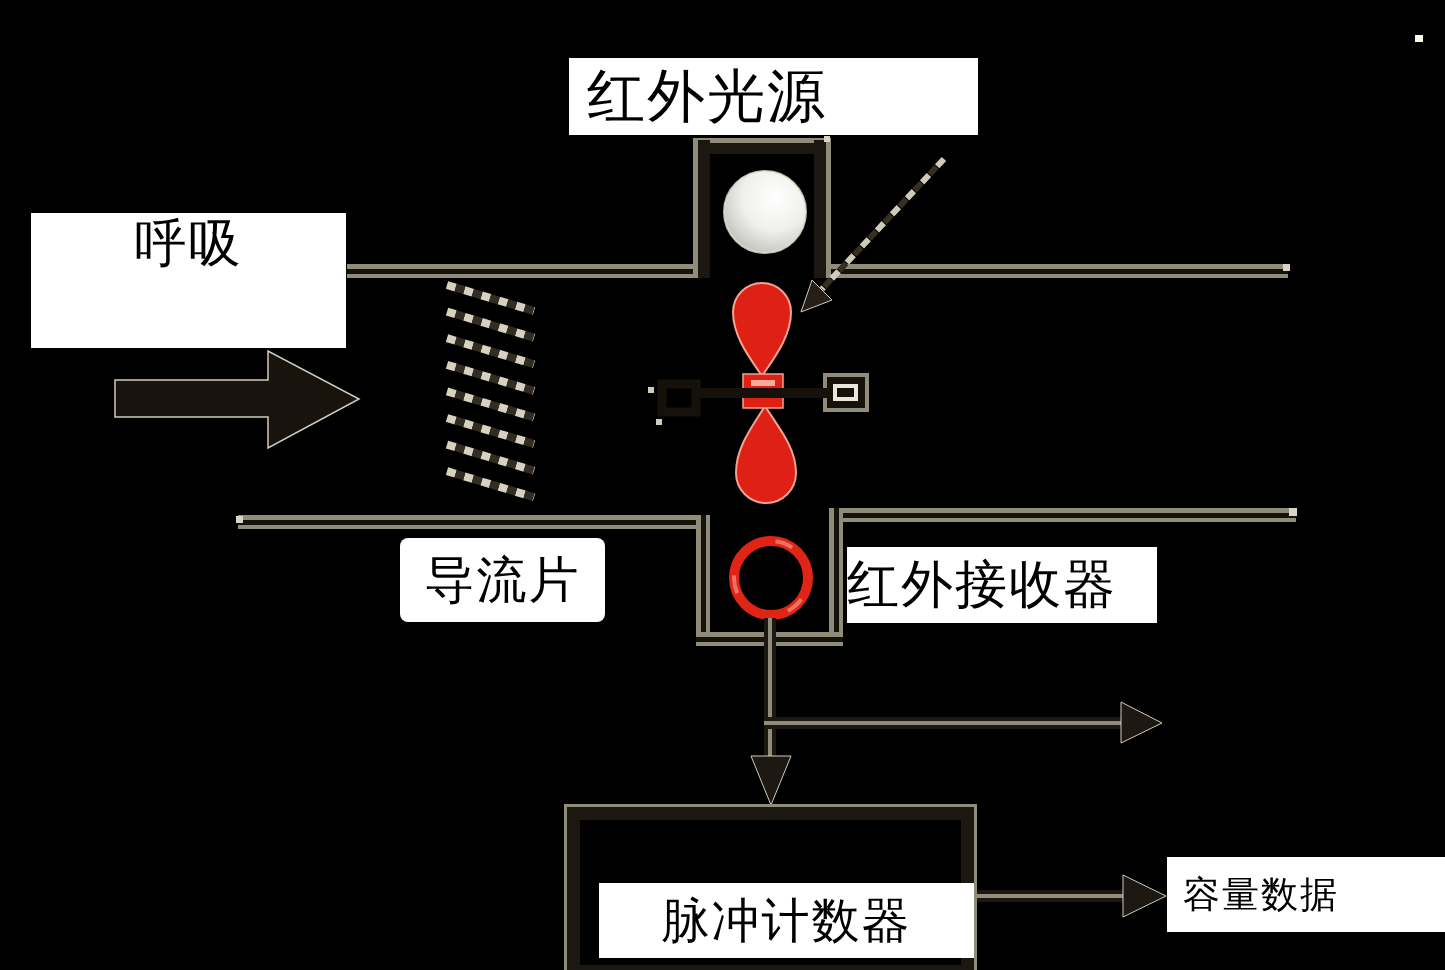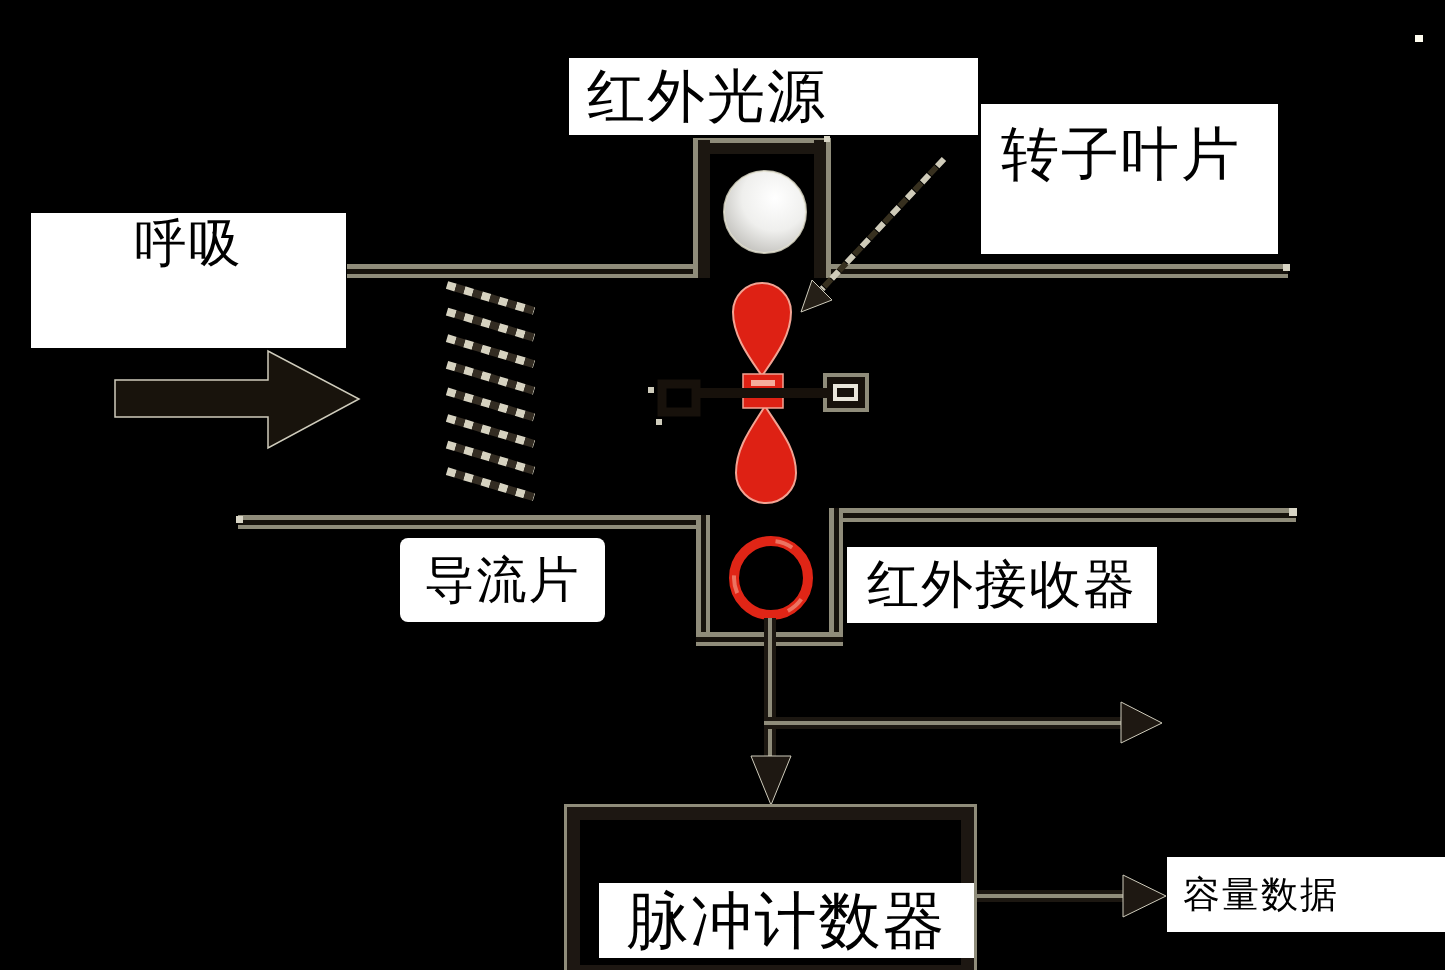--- a/index.html
+++ b/index.html
@@ -10,33 +10,33 @@
   }
   .stage svg{position:absolute;left:0;top:0;z-index:1;}
   .label{
     position:absolute;z-index:2;background:#ffffff;color:#000000;
     display:flex;align-items:center;letter-spacing:2px;
   }
   #lbl-infrared-source{left:569px;top:23px;width:409px;height:77px;font-size:58px;padding-left:18px;box-sizing:border-box;}
   #lbl-rotor-blade{left:981px;top:69px;width:297px;height:150px;font-size:58px;padding:12px 0 0 20px;box-sizing:border-box;align-items:flex-start;}
   #lbl-breath-flow{left:31px;top:178px;width:315px;height:135px;font-size:52px;flex-direction:column;line-height:62px;}
   #lbl-guide-vane{left:400px;top:503px;width:205px;height:84px;font-size:50px;justify-content:center;border-radius:8px;}
-  #lbl-ir-receiver{left:847px;top:512px;width:310px;height:76px;font-size:52px;justify-content:center;}
+  #lbl-ir-receiver{left:847px;top:512px;width:310px;height:76px;font-size:52px;}
   #lbl-flow-data{left:1167px;top:648px;width:278px;height:74px;font-size:56px;padding-left:16px;box-sizing:border-box;}
   #lbl-volume-data{left:1167px;top:822px;width:278px;height:75px;font-size:37px;padding-left:16px;box-sizing:border-box;}
   #pulse-box{
     position:absolute;z-index:2;left:564px;top:769px;width:413px;height:177px;
     box-sizing:border-box;border:3px solid #8f8c7a;background:#000;
   }
   #pulse-box-inner{
     position:absolute;inset:0;box-sizing:border-box;border:13px solid #1d1712;background:#000000;
   }
   #pulse-band{
     position:absolute;left:19px;top:63px;width:375px;height:75px;background:#ffffff;color:#000;
-    display:flex;align-items:center;justify-content:center;font-size:62px;letter-spacing:2px;
+    display:flex;align-items:center;justify-content:center;font-size:48px;letter-spacing:2px;
   }
 </style>
 </head>
 <body>
 
 <div class="stage">
 
   <svg width="1445" height="970" viewBox="0 0 1445 970">
     <defs>
       <radialGradient id="sph" cx="0.62" cy="0.33" r="0.8">
@@ -168,23 +168,20 @@
 
     <g>
       <rect x="1415" y="0" width="8" height="7" fill="#fffdf0"></rect>
     </g>
   </svg>
 
   <div class="label" id="lbl-infrared-source">
     <span>红外光源</span>
   </div>
 
-  <div class="label" id="lbl-rotor-blade">
-    <span>转子叶片</span>
-  </div>
 
   <div class="label" id="lbl-breath-flow">
     <span>呼吸</span>
   </div>
 
   <div class="label" id="lbl-guide-vane">
     <span>导流片</span>
   </div>
 
   <div class="label" id="lbl-ir-receiver">

